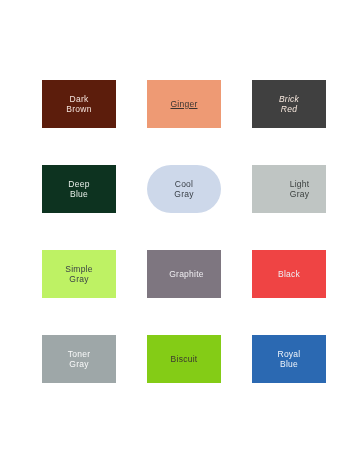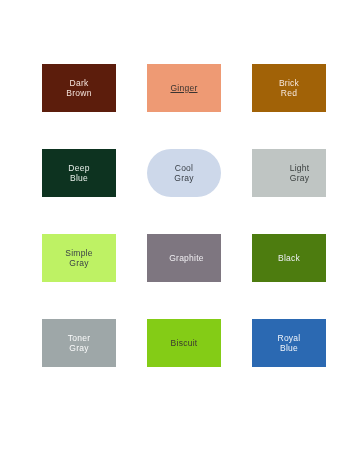--- a/index.html
+++ b/index.html
@@ -19,21 +19,21 @@
     position: relative;
     width: 360px;
     height: 450px;
     background: #ffffff;
     box-sizing: border-box;
   }
 
   #swatch-grid {
     position: absolute;
     left: 42px;
-    top: 64px;
+    top: 80px;
     width: 290px;
     display: grid;
     grid-template-columns: repeat(3, 74px);
     grid-template-rows: repeat(4, 48px);
     column-gap: 31px;
     row-gap: 37px;
   }
 
   .swatch {
     width: 74px;
@@ -62,21 +62,21 @@
 
 <div id="palette-page" style="background-color: rgb(255, 255, 255);">
   <div id="swatch-grid">
     <div class="swatch" title="Dark Brown" style="background-color: rgb(92, 29, 12);">
       <span class="swatch-label" style="color: rgb(244, 227, 220);">Dark
 Brown</span>
     </div>
     <div class="swatch" title="Ginger" style="background-color: rgb(238, 154, 116);">
       <span class="swatch-label" style="color: rgb(58, 52, 49); text-decoration: underline;">Ginger</span>
     </div>
-    <div class="swatch" title="Brick Red" style="background-color: #a16207;">
+    <div class="swatch" title="Brick Red" style="background-color: #404040; font-style: italic;">
       <span class="swatch-label" style="color: rgb(247, 232, 222);">Brick
 Red</span>
     </div>
     <div class="swatch" title="Deep Blue" style="background-color: rgb(13, 51, 32); align-items: center;">
       <span class="swatch-label" style="color: rgb(232, 239, 233);">Deep
 Blue</span>
     </div>
     <div class="swatch" title="Cool Gray" style="background-color: rgb(205, 216, 234); border-radius: 24px;">
       <span class="swatch-label" style="color: rgb(58, 64, 72);">Cool
 Gray</span>
@@ -85,21 +85,21 @@
       <span class="swatch-label" style="color: rgb(58, 63, 62);">Light
 Gray</span>
     </div>
     <div class="swatch" title="Simple Gray" style="background-color: #bef264;">
       <span class="swatch-label" style="color: rgb(59, 65, 70);">Simple
 Gray</span>
     </div>
     <div class="swatch" title="Graphite" style="background-color: rgb(126, 118, 128); padding-left: 7px;">
       <span class="swatch-label" style="color: rgb(239, 237, 240);">Graphite</span>
     </div>
-    <div class="swatch" title="Black" style="background-color: #4d7c0f;">
+    <div class="swatch" title="Black" style="background-color: #ef4444;">
       <span class="swatch-label" style="color: rgb(237, 239, 244);">Black</span>
     </div>
     <div class="swatch" title="Toner Gray" style="background-color: rgb(158, 167, 168);">
       <span class="swatch-label" style="color: rgb(250, 251, 251);">Toner
 Gray</span>
     </div>
     <div class="swatch" title="Biscuit" style="background-color: #84cc16;">
       <span class="swatch-label" style="color: rgb(60, 55, 49);">Biscuit</span>
     </div>
     <div class="swatch" title="Royal Blue" style="background-color: rgb(43, 105, 178); justify-content: center;">

